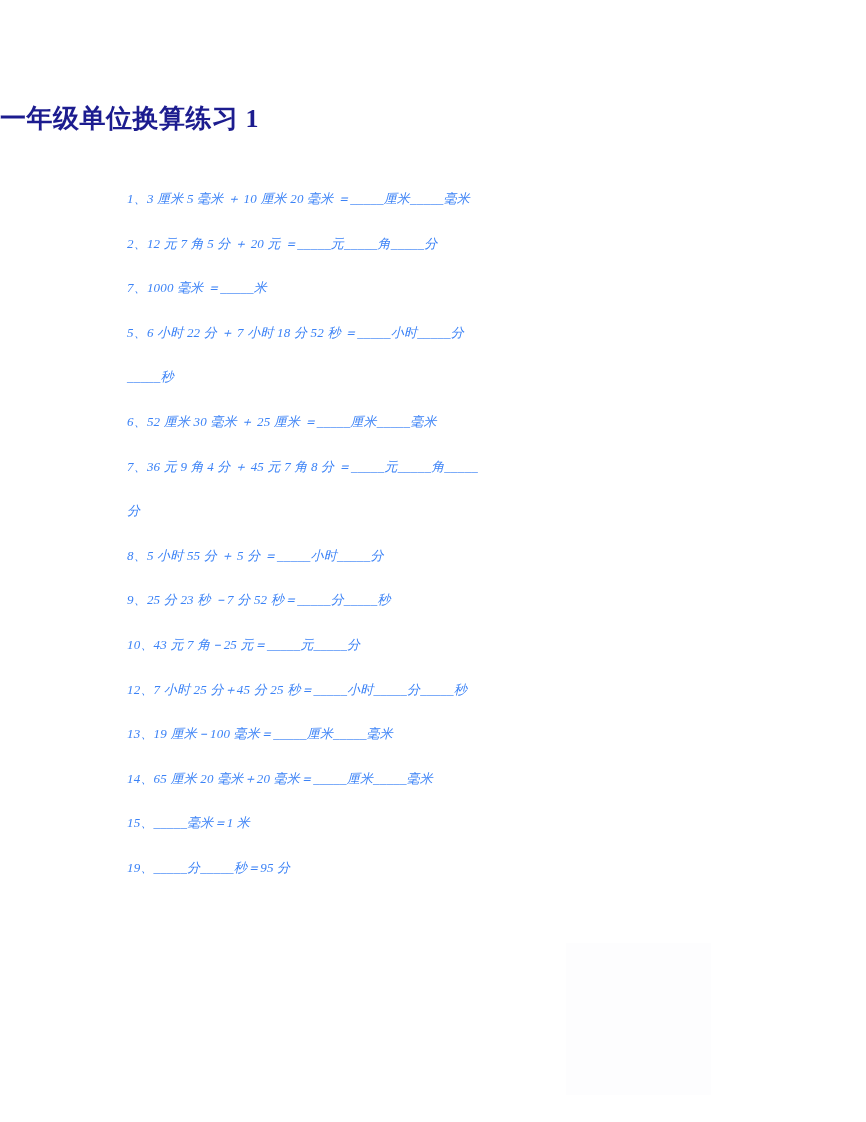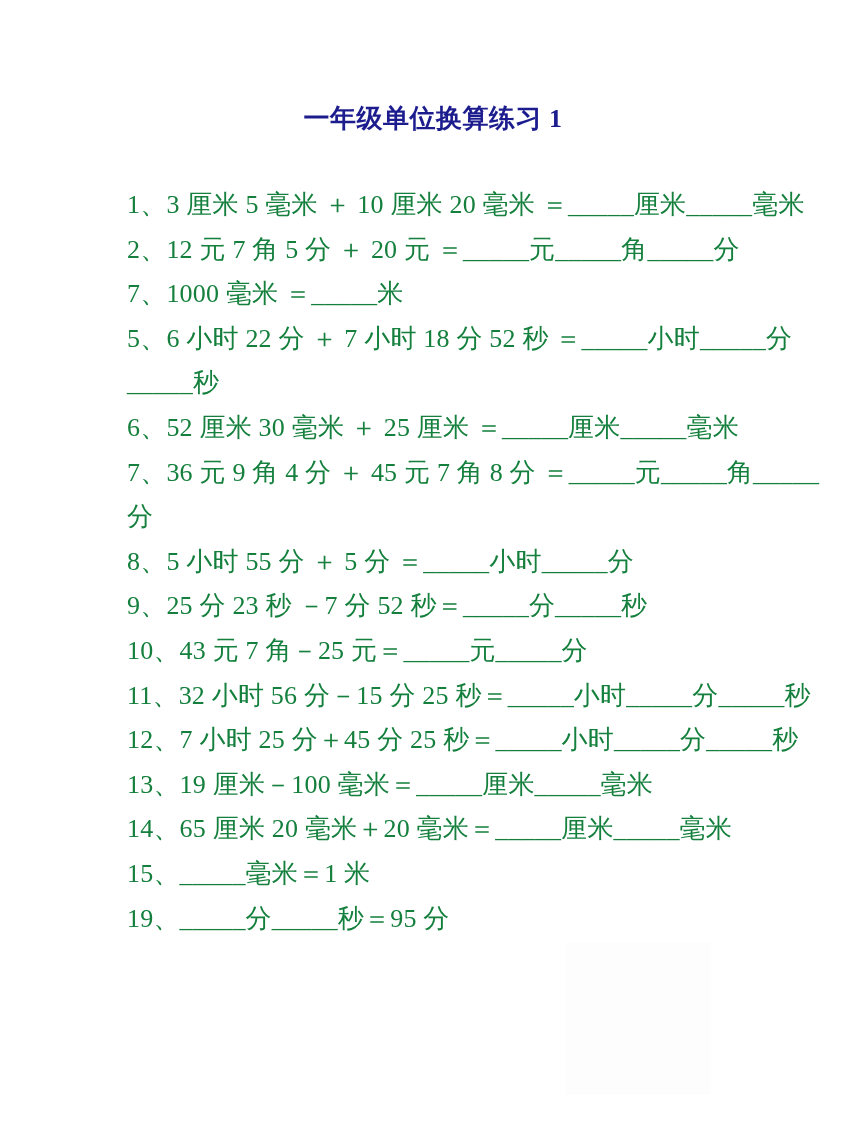--- a/index.html
+++ b/index.html
@@ -31,45 +31,45 @@
     height: 152px;
     background: #fdfdfe;
     pointer-events: none;
   }
 
   .doc-title {
     position: absolute;
     left: 0;
     top: 103px;
     width: 866px;
-    text-align: center;
     font-family: "Liberation Serif", "DejaVu Serif", serif;
     font-weight: bold;
     font-size: 26px;
     letter-spacing: 0.5px;
     color: #1c1c8f;
     line-height: 1.2;
     white-space: nowrap;
   }
 
   .problem-list {
     position: absolute;
     left: 127px;
     top: 192px;
     width: 700px;
   }
 
   .problem-row {
     font-family: "Liberation Serif", "DejaVu Serif", serif;
-    font-size: 26px;
-    color: #15803d;
+    font-size: 13px;
+    color: #3b82f6;
     line-height: 1.0;
     height: 44.6px;
     white-space: nowrap;
     letter-spacing: 0.2px;
+    font-style: italic;
   }
 
   .problem-row.continuation {
     
   }
 </style>
 </head>
 <body>
 
 <div class="page">
@@ -84,21 +84,20 @@
     <div class="problem-row">2、12 元 7 角 5 分 ＋ 20 元 ＝_____元_____角_____分</div>
     <div class="problem-row">7、1000 毫米 ＝_____米</div>
     <div class="problem-row">5、6 小时 22 分 ＋ 7 小时 18 分 52 秒 ＝_____小时_____分</div>
     <div class="problem-row continuation">_____秒</div>
     <div class="problem-row">6、52 厘米 30 毫米 ＋ 25 厘米 ＝_____厘米_____毫米</div>
     <div class="problem-row">7、36 元 9 角 4 分 ＋ 45 元 7 角 8 分 ＝_____元_____角_____</div>
     <div class="problem-row continuation">分</div>
     <div class="problem-row">8、5 小时 55 分 ＋ 5 分 ＝_____小时_____分</div>
     <div class="problem-row">9、25 分 23 秒 －7 分 52 秒＝_____分_____秒</div>
     <div class="problem-row">10、43 元 7 角－25 元＝_____元_____分</div>
-    <div class="problem-row">11、32 小时 56 分－15 分 25 秒＝_____小时_____分_____秒</div>
     <div class="problem-row">12、7 小时 25 分＋45 分 25 秒＝_____小时_____分_____秒</div>
     <div class="problem-row">13、19 厘米－100 毫米＝_____厘米_____毫米</div>
     <div class="problem-row">14、65 厘米 20 毫米＋20 毫米＝_____厘米_____毫米</div>
     <div class="problem-row">15、_____毫米＝1 米</div>
     <div class="problem-row">19、_____分_____秒＝95 分</div>
 
   </div>
 
 </div>
 

